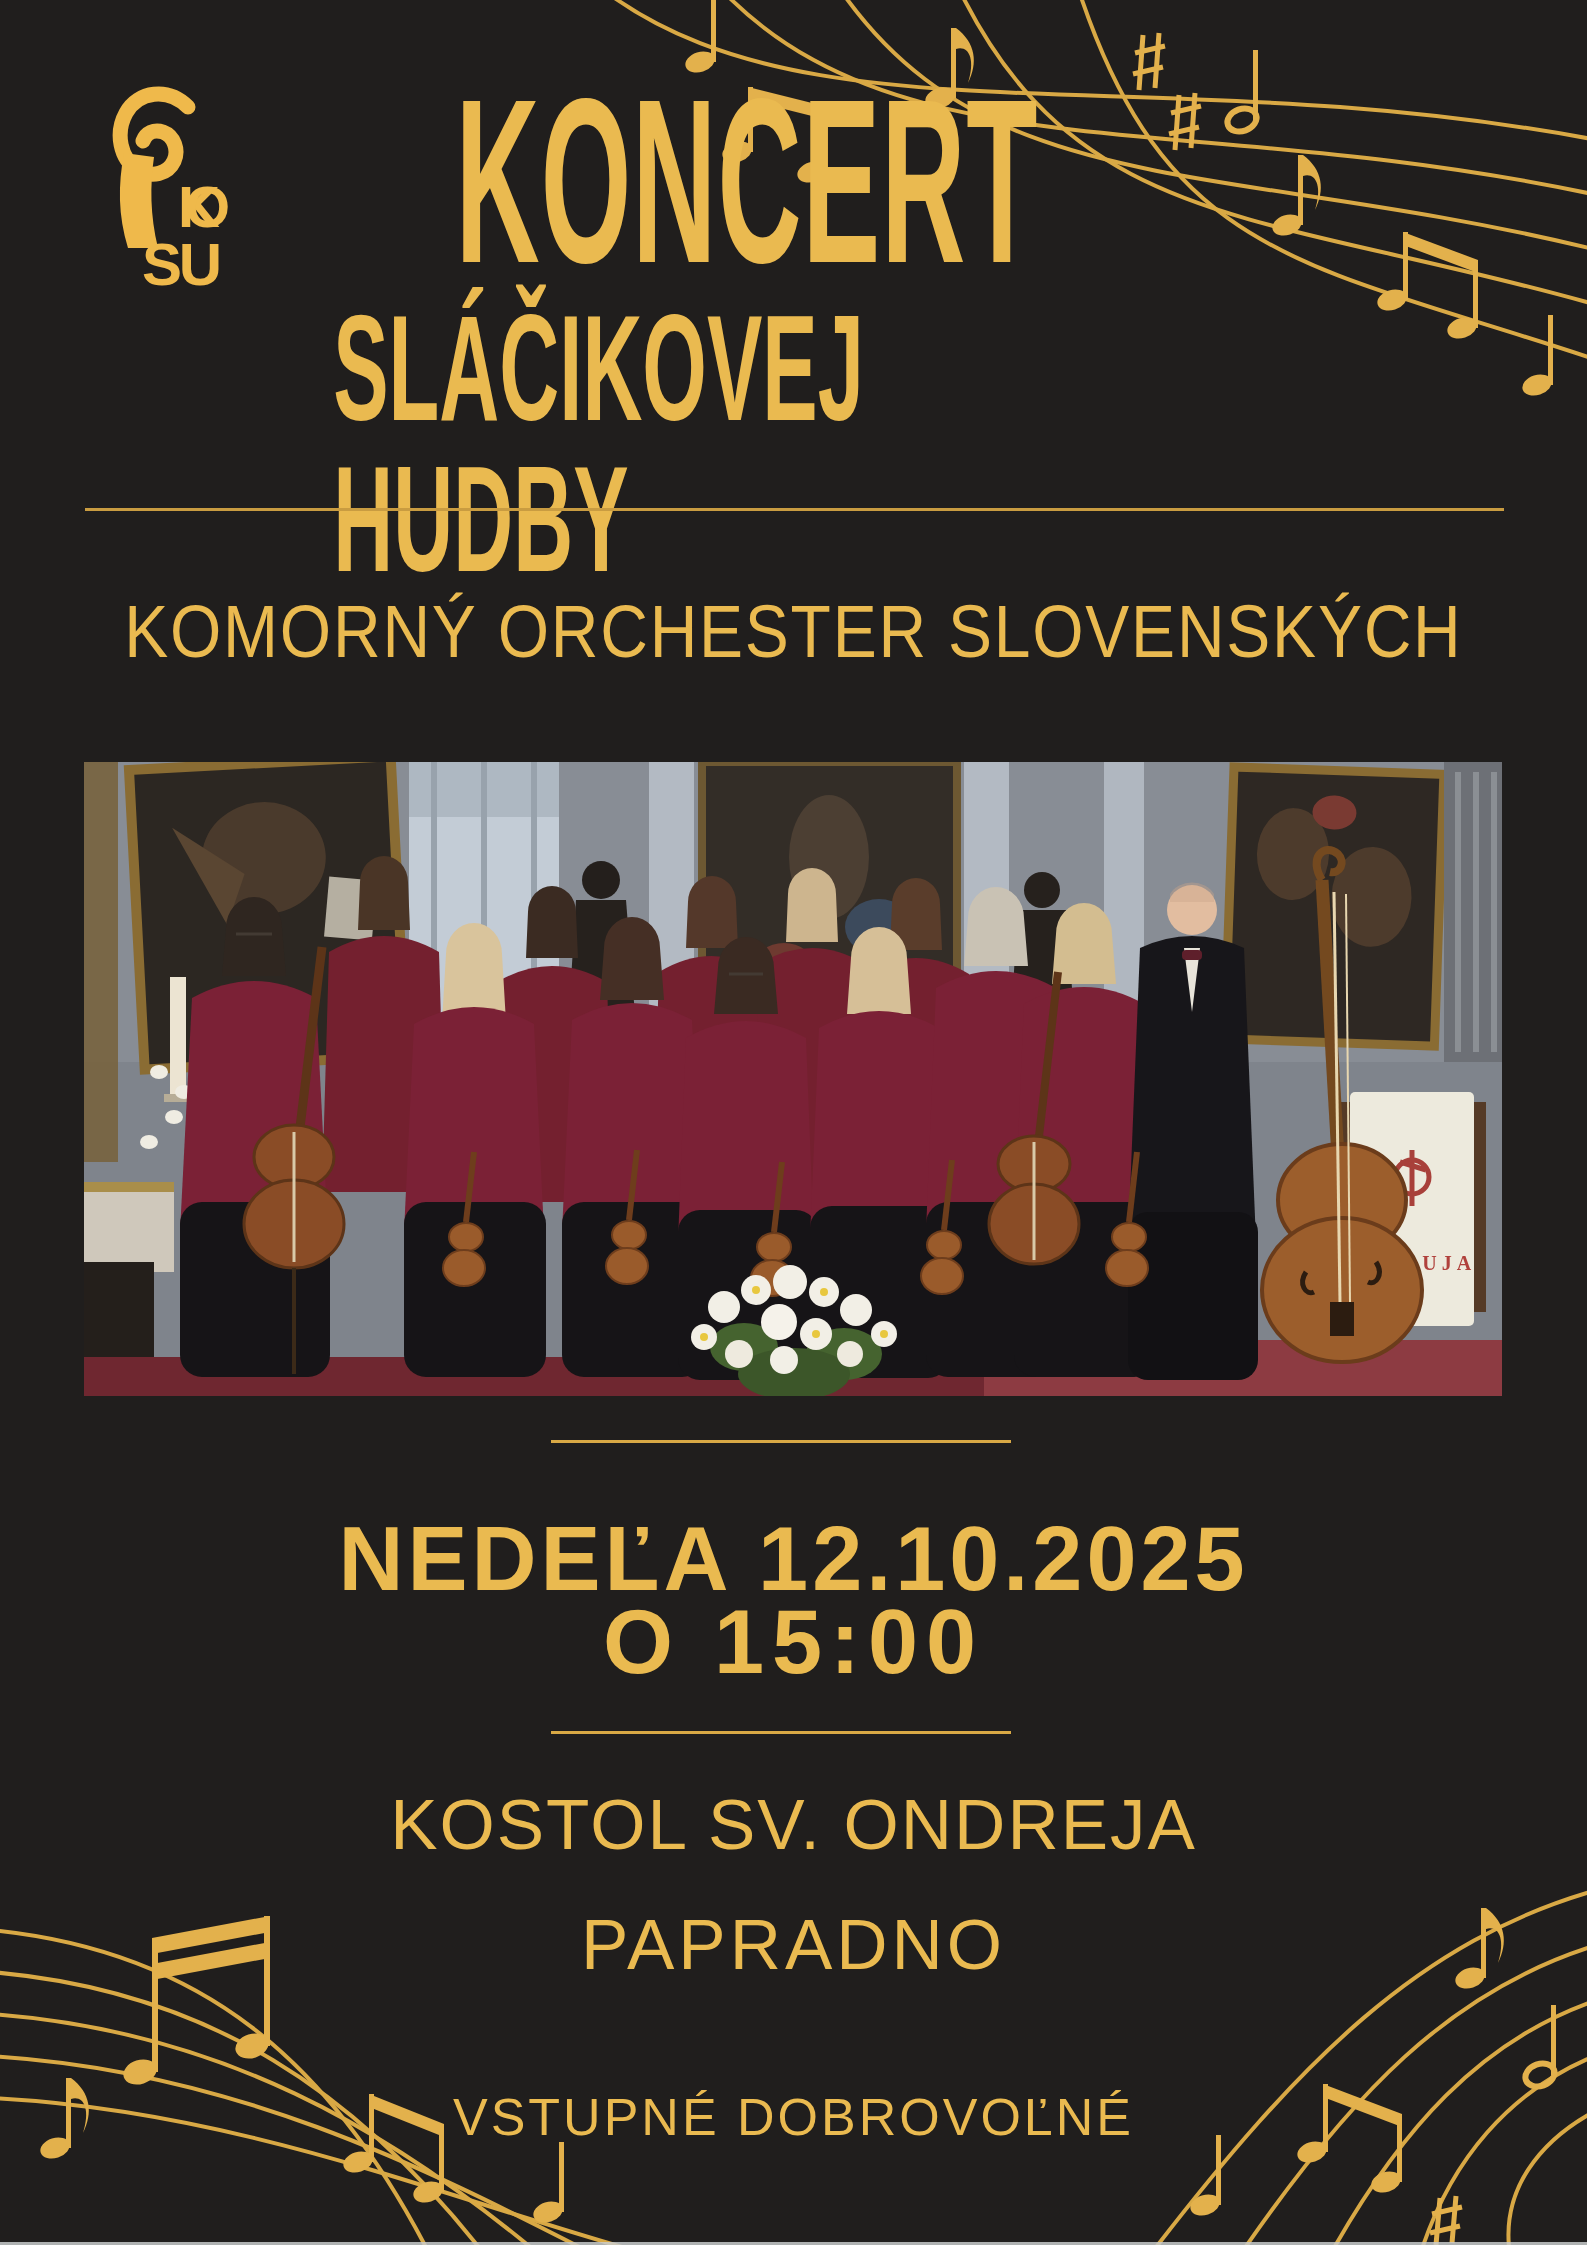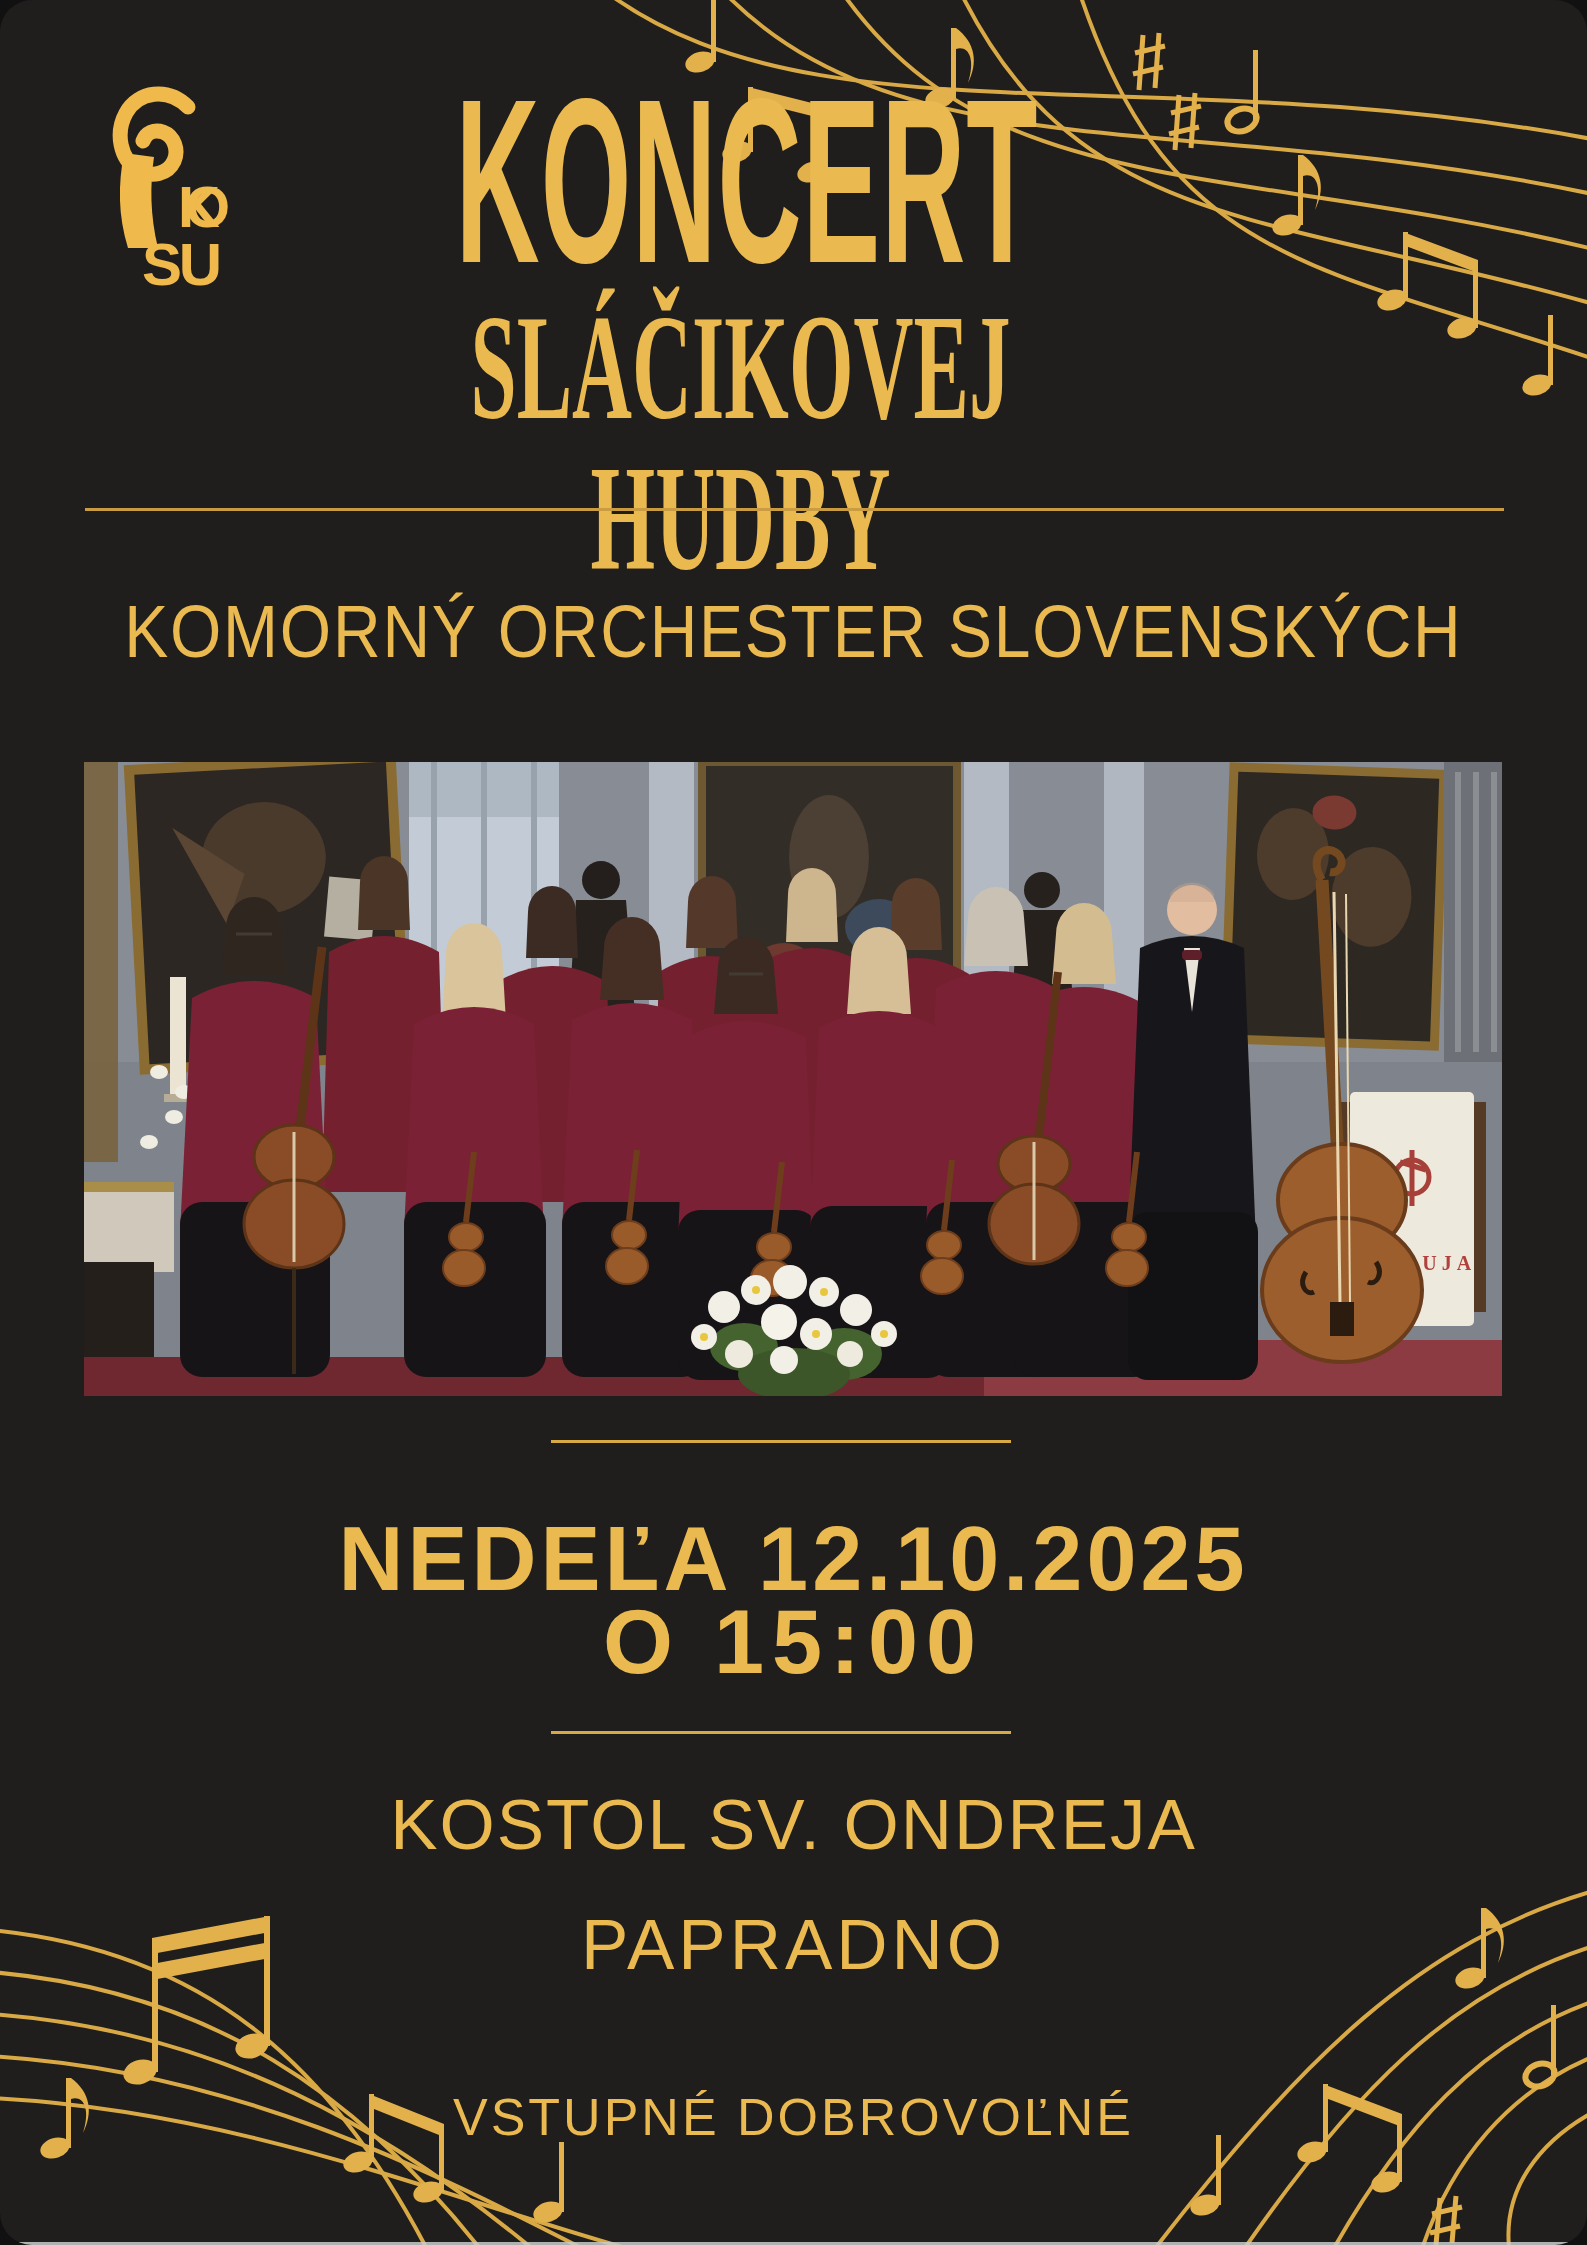--- a/index.html
+++ b/index.html
@@ -2,31 +2,30 @@
 <html><head>
 <meta charset="utf-8">
 <style>
   html,body{margin:0;padding:0;background:#111;}
   .poster{
     position:relative;
     width:1587px;height:2245px;
     background:#201e1d;
     overflow:hidden;
     font-family:"Liberation Sans", sans-serif;
-    border-radius:32px;
     -webkit-font-smoothing:antialiased;
   }
   .abs{position:absolute;}
   .gold{color:#eaba50;}
   .ctr{left:0;width:1587px;text-align:center;white-space:nowrap;}
   .cx{display:inline-block;transform-origin:50% 50%;}
   
   .title{top:65px;left:0;width:1449px;text-align:center;font-size:233px;font-weight:700;line-height:1;letter-spacing:2px;padding-left:23px;}
   .title .cx{transform:scaleX(.50);}
-  .subtitle{top:292px;left:0;width:1481px;text-align:center;font-size:151px;font-weight:700;line-height:1;font-family:Liberation Serif, serif;}
+  .subtitle{top:292px;left:0;width:1481px;text-align:left;font-size:151px;font-weight:700;line-height:1;}
   .subtitle .cx{transform:scaleX(.55);}
   .orch{font-size:75px;font-weight:400;line-height:1;letter-spacing:2px;}
   .orch .cx{transform:scaleX(.88);}
   .date1{top:1502px;font-size:90px;font-weight:700;letter-spacing:4px;line-height:1;margin-top:12px;}
   .date2{top:1597px;font-size:90px;font-weight:700;letter-spacing:8px;line-height:1;}
   .venue1{top:1789px;font-size:71px;font-weight:400;letter-spacing:2px;line-height:1;}
   .venue2{top:1909px;font-size:71px;font-weight:400;letter-spacing:4px;line-height:1;}
   .admission{top:2091px;font-size:52px;font-weight:400;letter-spacing:3px;line-height:1;}
   .rule{position:absolute;height:3px;background:#c99c41;}
   .rule-full{left:85px;top:508px;width:1419px;}

